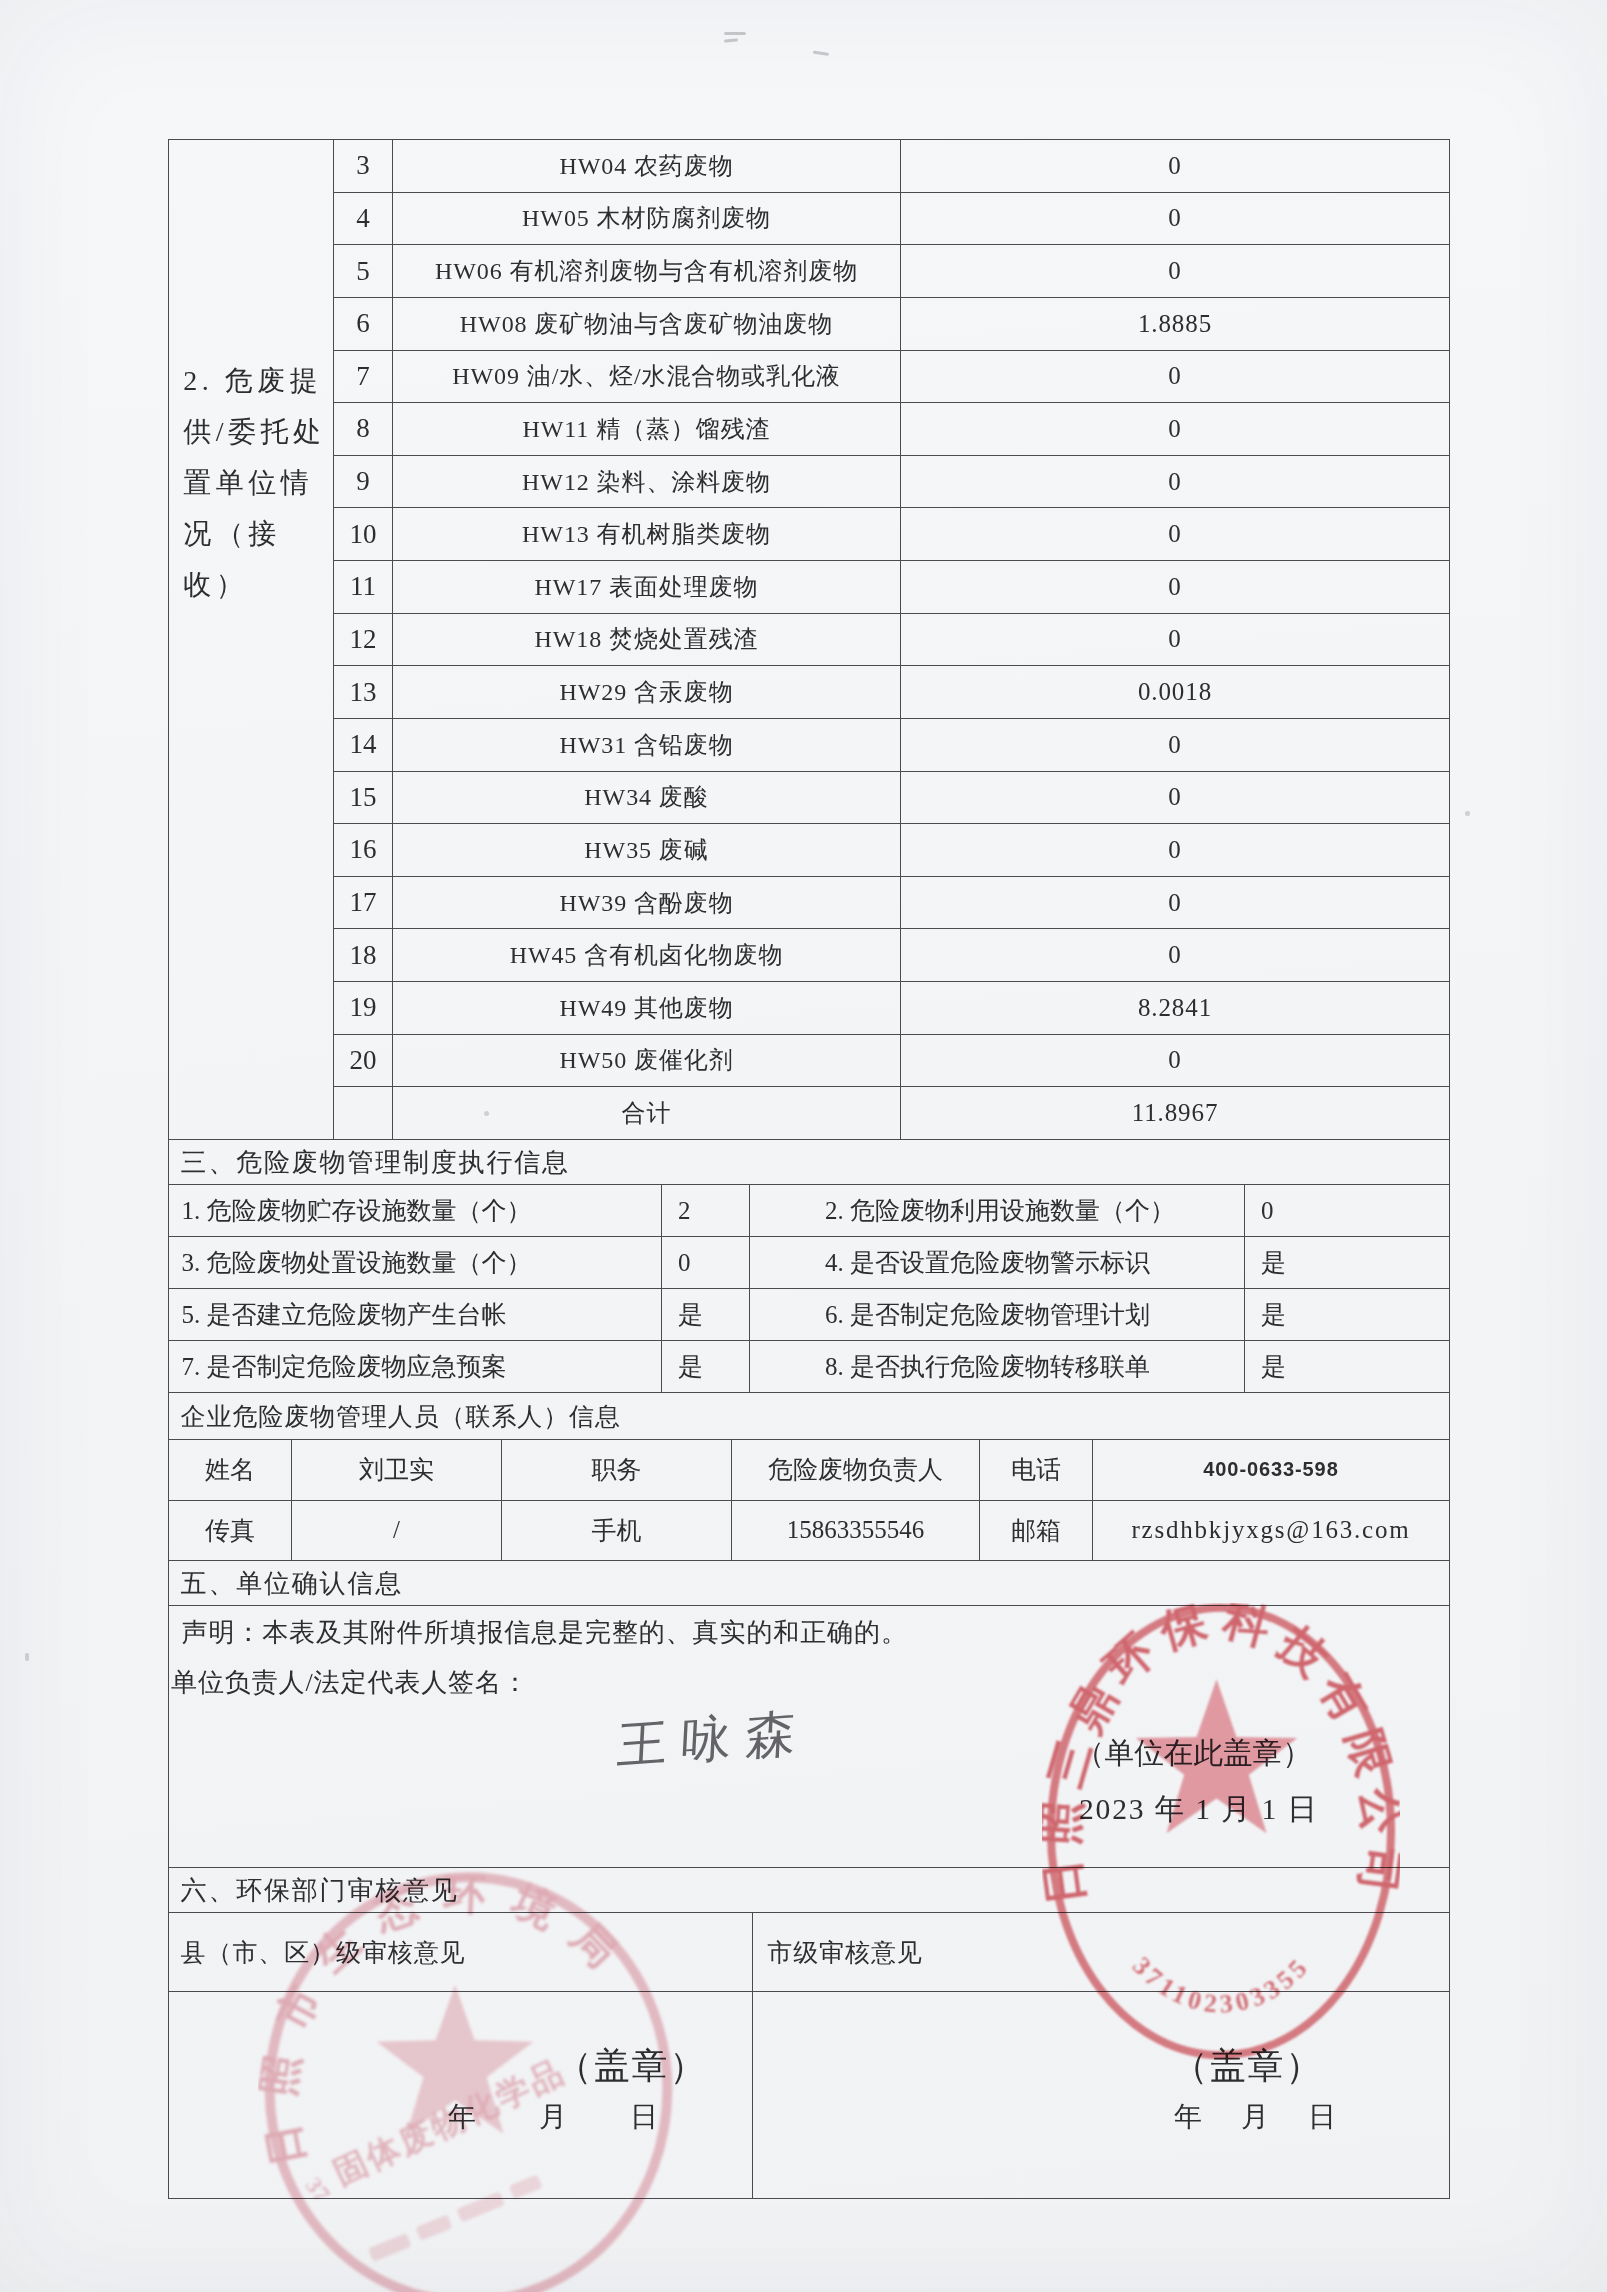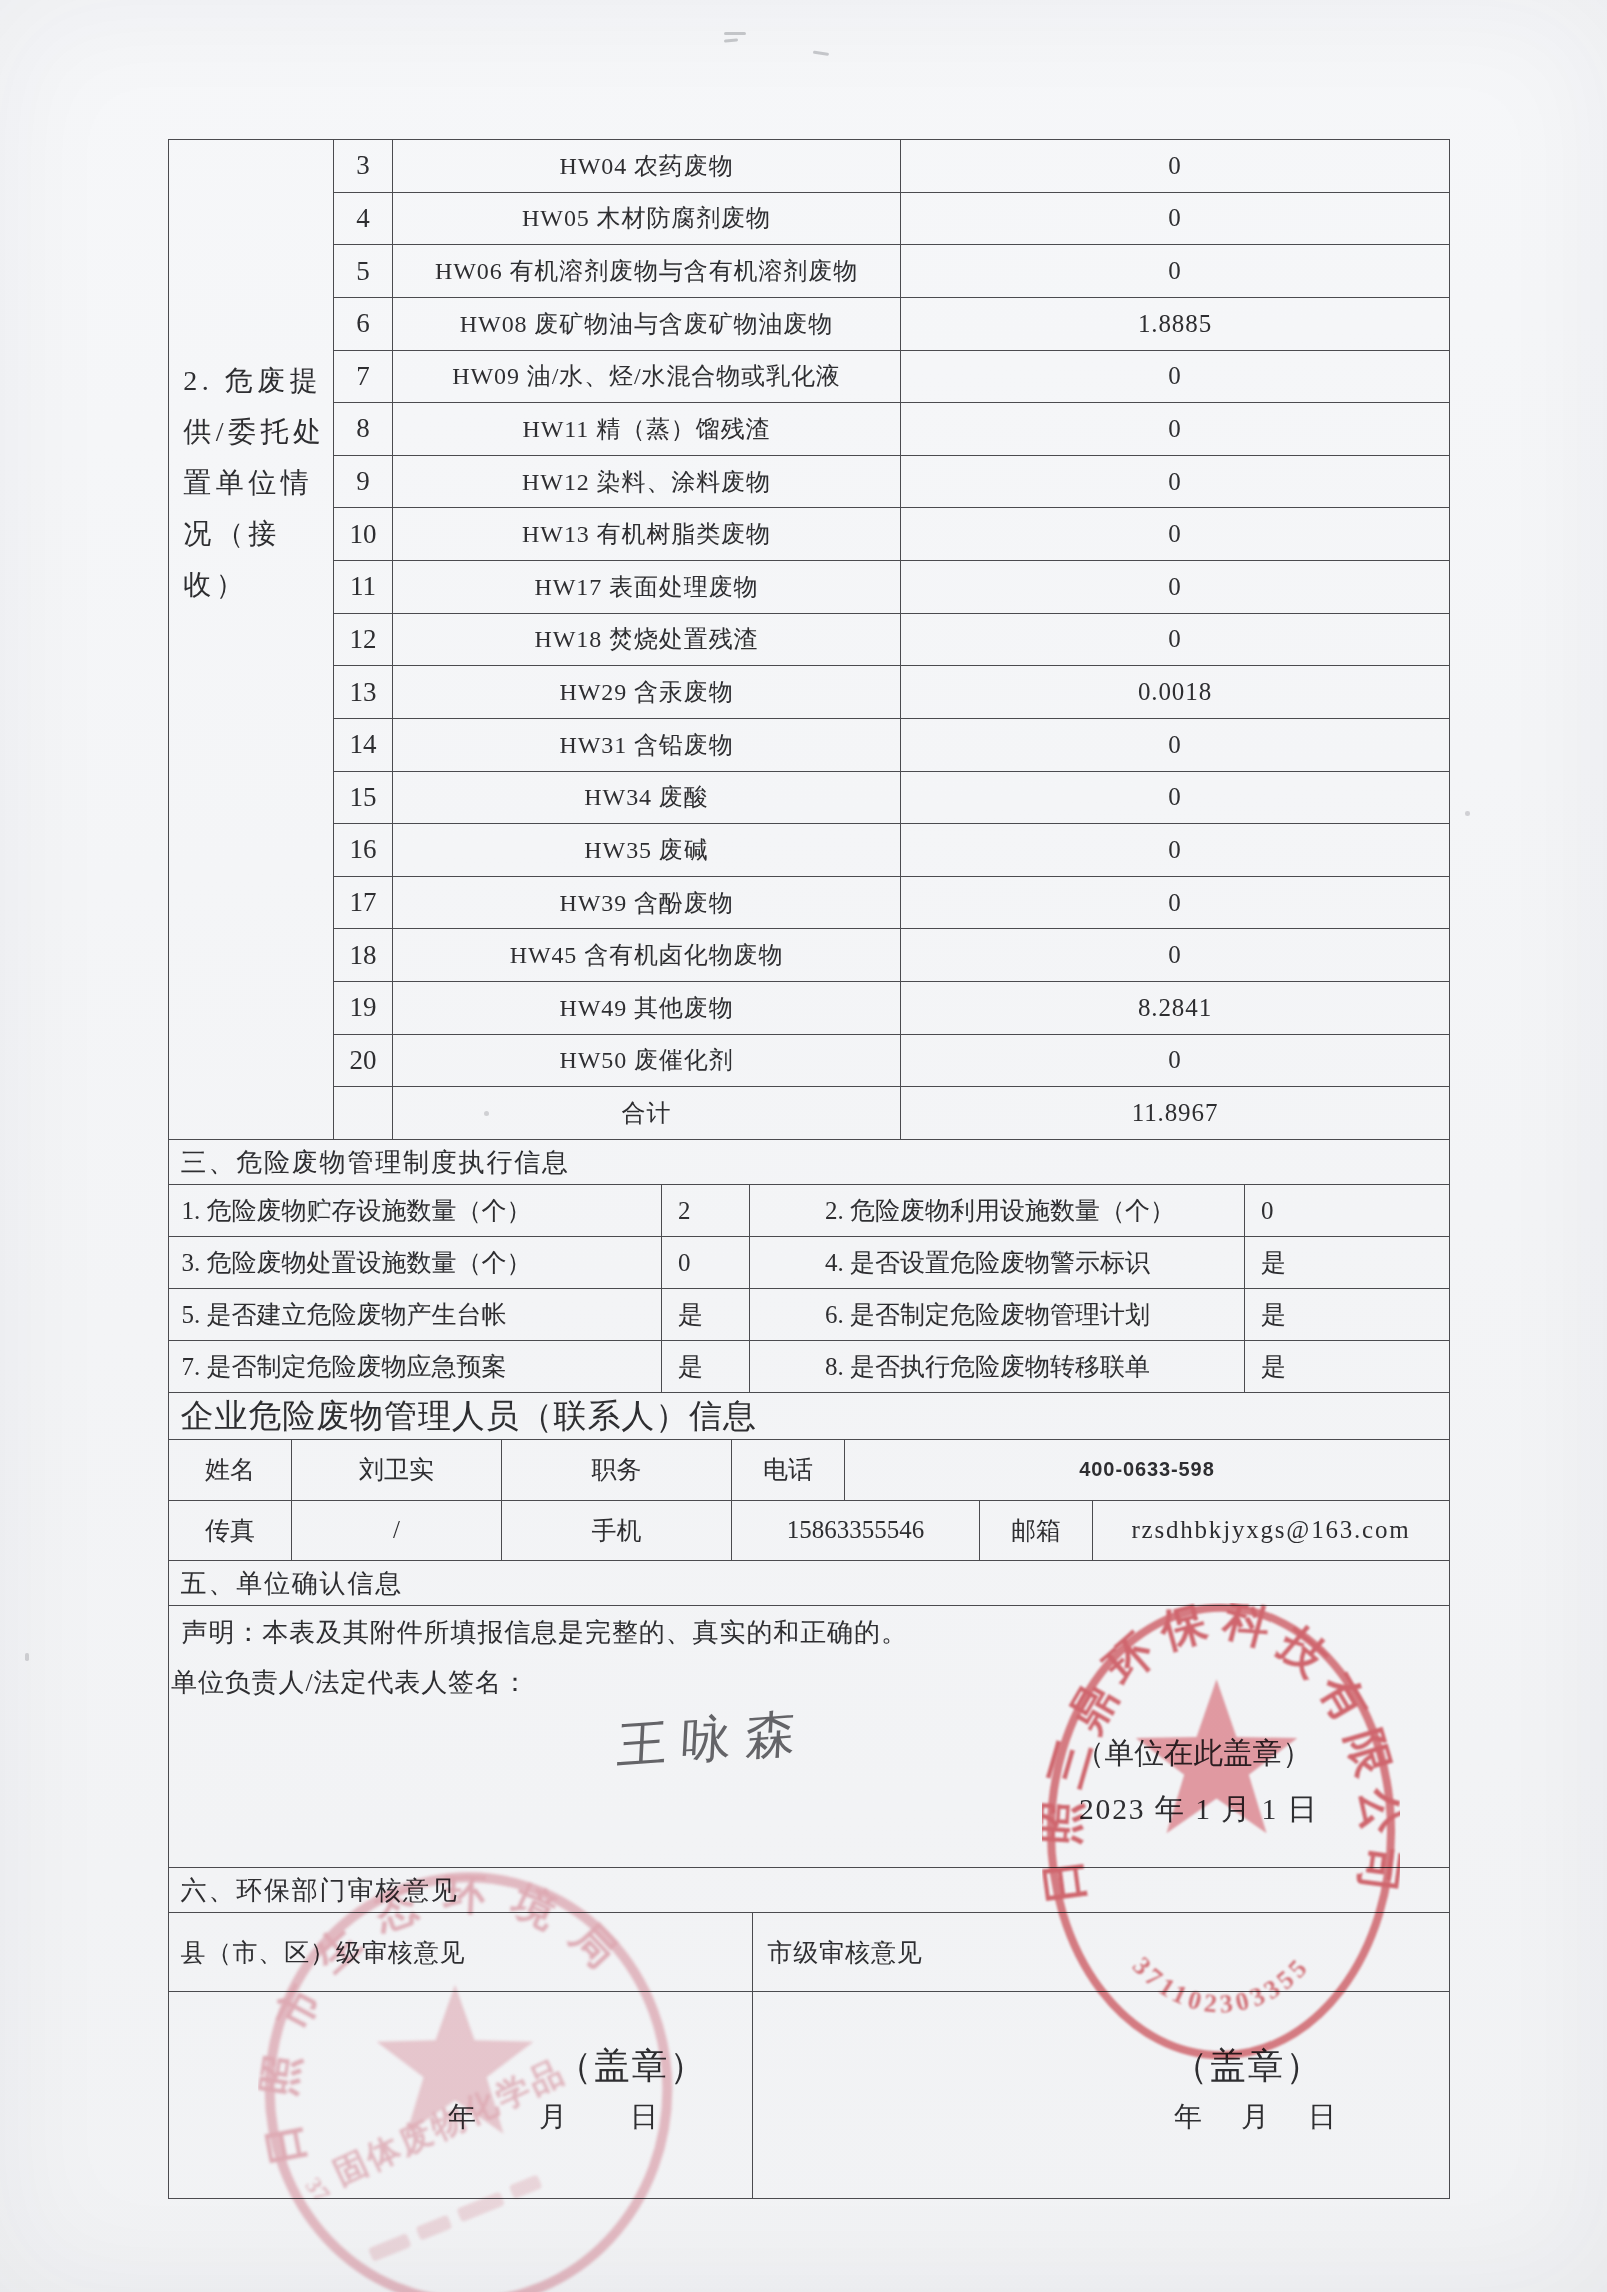--- a/index.html
+++ b/index.html
@@ -25,21 +25,21 @@
         padding-left:11.6px;font-size:26px;letter-spacing:1.8px;flex:none;}
   
   .mgmt{display:flex;flex-direction:column;height:208px;border-bottom:1.8px solid #4b4b4f;}
   .m-row{flex:1;display:flex;border-bottom:1.8px solid #4b4b4f;}
   .m-row:last-child{border-bottom:none;}
   .m-l1{width:493px;border-right:1.8px solid #4b4b4f;display:flex;align-items:center;padding-left:12.5px;font-size:25px;}
   .m-v1{width:88px;border-right:1.8px solid #4b4b4f;display:flex;align-items:center;padding-left:16px;font-size:25px;}
   .m-l2{width:495px;border-right:1.8px solid #4b4b4f;display:flex;align-items:center;padding-left:75px;font-size:25px;}
   .m-v2{flex:1;display:flex;align-items:center;padding-left:16px;font-size:25px;}
   
-  .contact-header{height:47px;border-bottom:1.8px solid #4b4b4f;display:flex;align-items:center;padding-left:11.6px;font-size:33px;letter-spacing:0.9px;flex:none;}
+  .contact-header{height:47px;border-bottom:1.8px solid #4b4b4f;display:flex;align-items:center;padding-left:11.6px;font-size:25px;letter-spacing:0.9px;flex:none;}
   .contact{height:121px;display:flex;flex-direction:column;border-bottom:1.8px solid #4b4b4f;}
   .c-row{flex:1;display:flex;border-bottom:1.8px solid #4b4b4f;}
   .c-row:last-child{border-bottom:none;}
   .c-row>div{border-right:1.8px solid #4b4b4f;display:flex;align-items:center;justify-content:center;font-size:25px;}
   .c1{width:123px;} .c2{width:210px;} .c3{width:230px;} .c4{width:248px;} .c5{width:113px;}
   .c6{flex:1;border-right:none !important;}
   .c-row:first-child .c6{font-family:"Liberation Sans",sans-serif;font-weight:700;font-size:20px;letter-spacing:0.9px;}
   .c-row:last-child .c6{letter-spacing:1.8px;font-size:25px;}
   
   .declaration{height:262px;border-bottom:1.8px solid #4b4b4f;position:relative;flex:none;}
@@ -225,20 +225,21 @@
       </div>
       </div>
 
     <div class="contact-header">企业危险废物管理人员（联系人）信息</div>
     <div class="contact">
 
     <div class="c-row">
         <div class="c1">姓名</div>
         <div class="c2">刘卫实</div>
         <div class="c3">职务</div>
+        <div class="c4">危险废物负责人</div>
         <div class="c5">电话</div>
         <div class="c6">400-0633-598</div>
       </div>
         <div class="c-row">
         <div class="c1">传真</div>
         <div class="c2">/</div>
         <div class="c3">手机</div>
         <div class="c4">15863355546</div>
         <div class="c5">邮箱</div>
         <div class="c6">rzsdhbkjyxgs@163.com</div>

